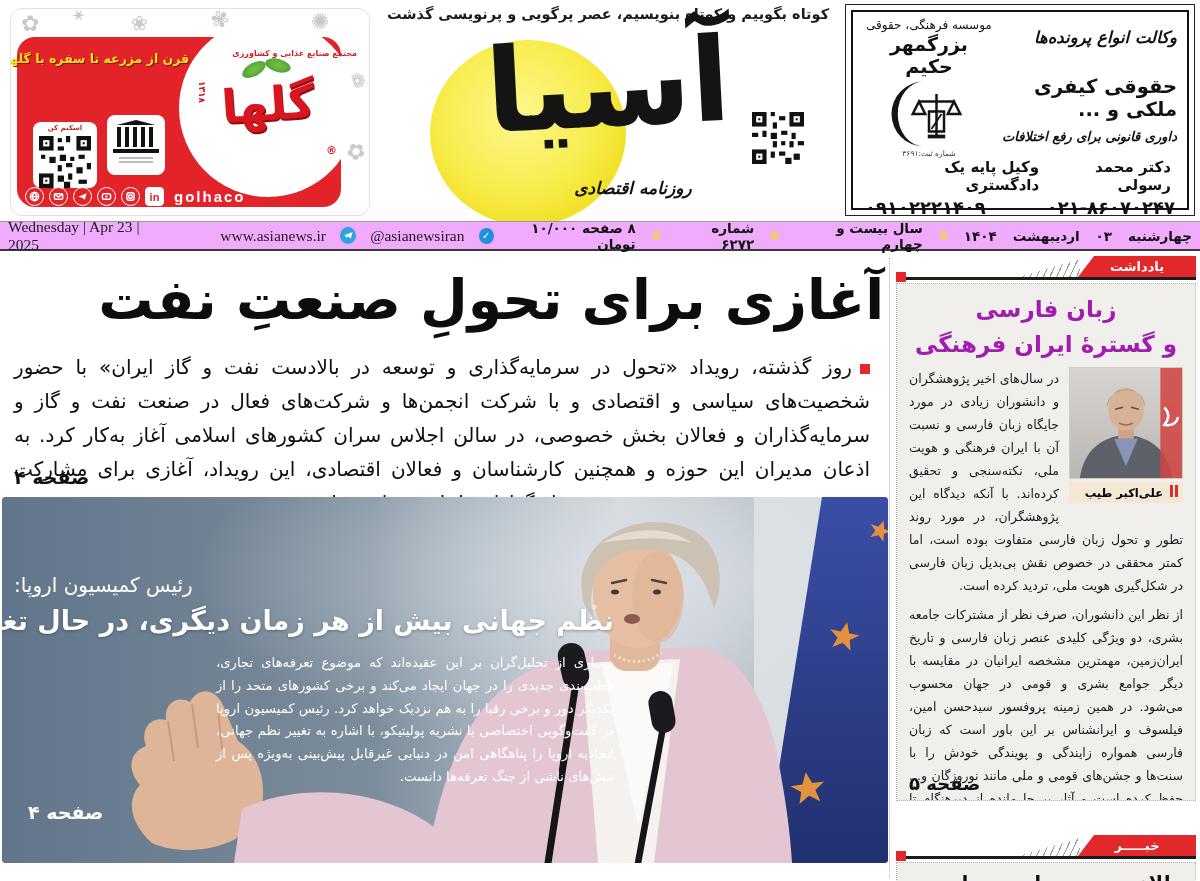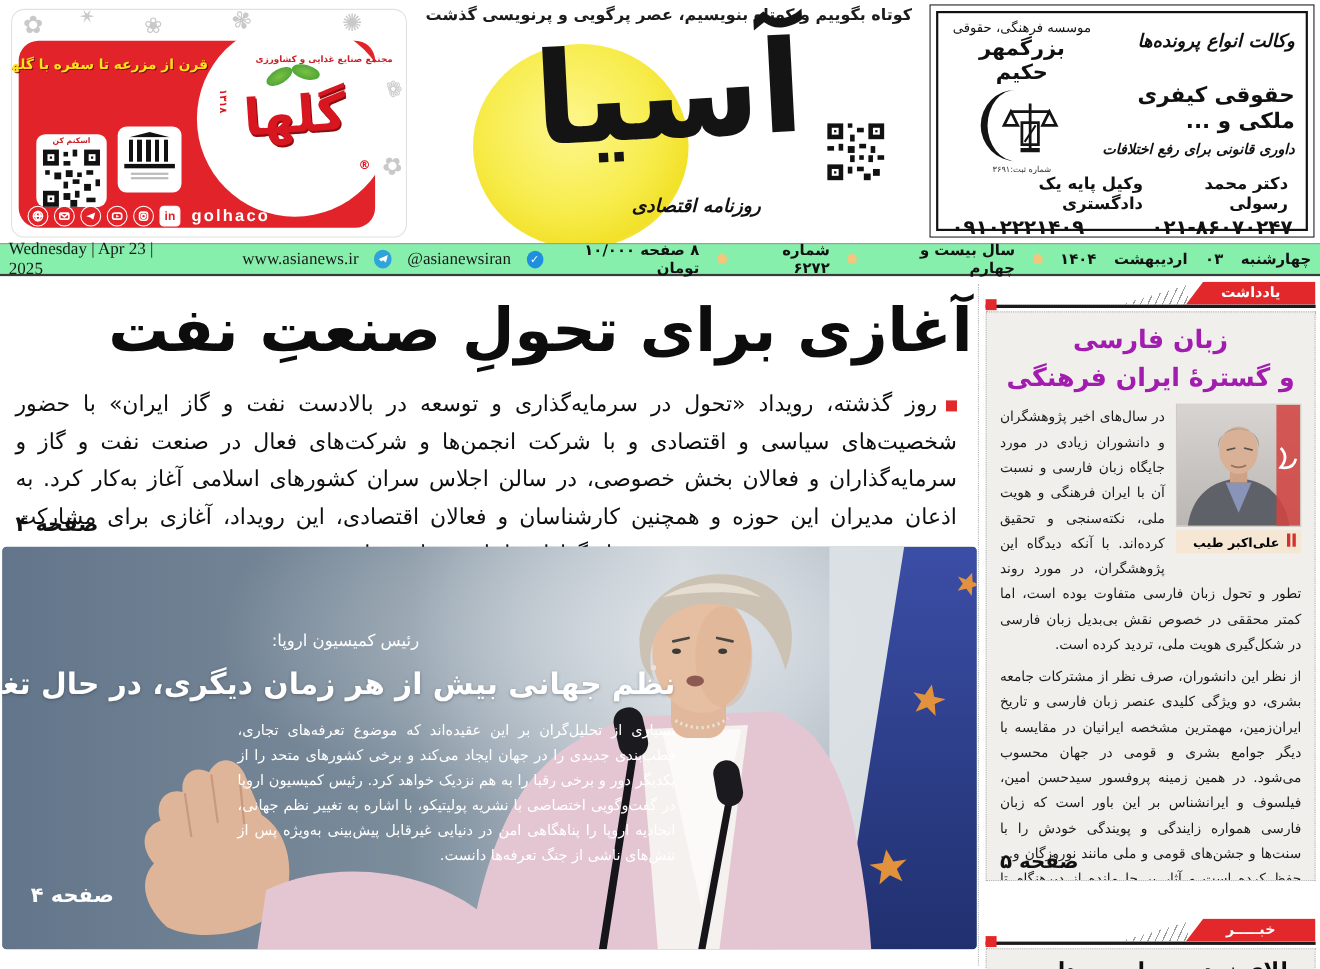--- a/index.html
+++ b/index.html
@@ -51,39 +51,39 @@
   .l-tl { width:42%; text-align:center; }
   .l-org-small { font-size:12px; }
   .l-org-name { font-size:19px; font-weight:900; margin-top:1px; }
   .l-logo { width:76px; height:70px; display:block; margin:2px auto 0; }
   .l-reg { font-size:7.5px; color:#333; }
   .l-row { display:flex; justify-content:space-between; font-weight:900; }
   .l-row.names { font-size:15px; padding:0 6px; }
   .l-row.phones { font-size:18px; margin-top:3px; padding:0 2px; }
 
   
-  #dateline { position:absolute; left:0; top:221px; width:1200px; height:30px; border-top:1px solid #999; border-bottom:2px solid #3a3a3a; display:flex; justify-content:space-between; align-items:center; padding:0 8px; background:#86efac; }
+  #dateline { position:absolute; left:0; top:221px; width:1200px; height:30px; border-top:1px solid #999; border-bottom:2px solid #3a3a3a; display:flex; justify-content:space-between; align-items:center; padding:0 8px; background:#f0abfc; }
   .dl-en { display:flex; align-items:center; gap:14px; font-family:"Liberation Serif",serif; font-size:15.5px; color:#1a1a1a; }
   .dl-en .d1 { margin-right:40px; }
   .tg-badge { width:17px; height:17px; border-radius:50%; background:#2ea3dc; display:flex; align-items:center; justify-content:center; }
   .tg-badge svg { width:9px; height:9px; fill:#fff; }
   .vf-badge { width:16px; height:16px; border-radius:50%; background:#1f8fe0; color:#fff; font-size:10px; display:flex; align-items:center; justify-content:center; }
   .dl-fa { display:flex; direction:rtl; align-items:center; gap:16px; font-size:13.5px; font-weight:bold; color:#111; }
   .dot { width:9px; height:9px; border-radius:50%; background:#f4c57c; flex:0 0 auto; }
 
   
   #maincol { position:absolute; left:0; top:254px; width:884px; }
   #headline { font-size:55px; line-height:92px; font-weight:900; direction:rtl; color:#0d0d0d; }
   #lead { margin:4px 14px 0; direction:rtl; text-align:justify; text-align-last:center; font-size:20px; line-height:1.7; color:#0f0f0f; font-weight:500; }
   .bullet { display:inline-block; width:10px; height:10px; background:#e2282b; margin-left:8px; }
   #lead-pageref { position:absolute; left:14px; top:212px; font-size:19px; font-weight:bold; direction:rtl; color:#111; }
   #photo-block { position:absolute; left:2px; top:243px; width:886px; height:366px; border-radius:4px; overflow:hidden; background:#6d8091; }
   #photo-block svg.scene { position:absolute; inset:0; }
   .ph-overlay { position:absolute; left:12px; top:76px; width:600px; direction:rtl; color:#fff; }
-  .ph-kicker { text-align:center; font-size:15px; margin-bottom:16px; }
+  .ph-kicker { text-align:left; font-size:20px; margin-bottom:8px; }
   .ph-title { font-size:27px; font-weight:bold; white-space:nowrap; text-align:center; text-shadow:0 1px 3px rgba(20,30,40,.35); }
   .ph-body { width:398px; margin-top:16px; font-size:13.2px; line-height:1.73; text-align:justify; }
   .ph-pageref { margin-top:12px; font-size:19px; font-weight:bold; text-align:left; padding-left:14px; direction:rtl; }
 
   
   .vrule { position:absolute; left:889px; top:258px; height:620px; border-left:1px dotted #b5b5b5; }
   #sidebar { position:absolute; left:896px; top:256px; width:300px; height:625px; }
   .shead { position:absolute; left:0; width:300px; height:27px; }
   .stab { position:absolute; right:0; top:0; width:118px; height:21px; background:#e2282b; color:#fff; clip-path:polygon(16px 0,100% 0,100% 100%,0 100%); display:flex; align-items:center; justify-content:center; font-size:13px; font-weight:bold; direction:rtl; }
   .hatch { position:absolute; right:116px; top:3px; width:62px; height:18px; background:repeating-linear-gradient(115deg,#9a9a9a 0 1px,transparent 1px 6px); clip-path:polygon(100% 0,0 100%,100% 100%); }

